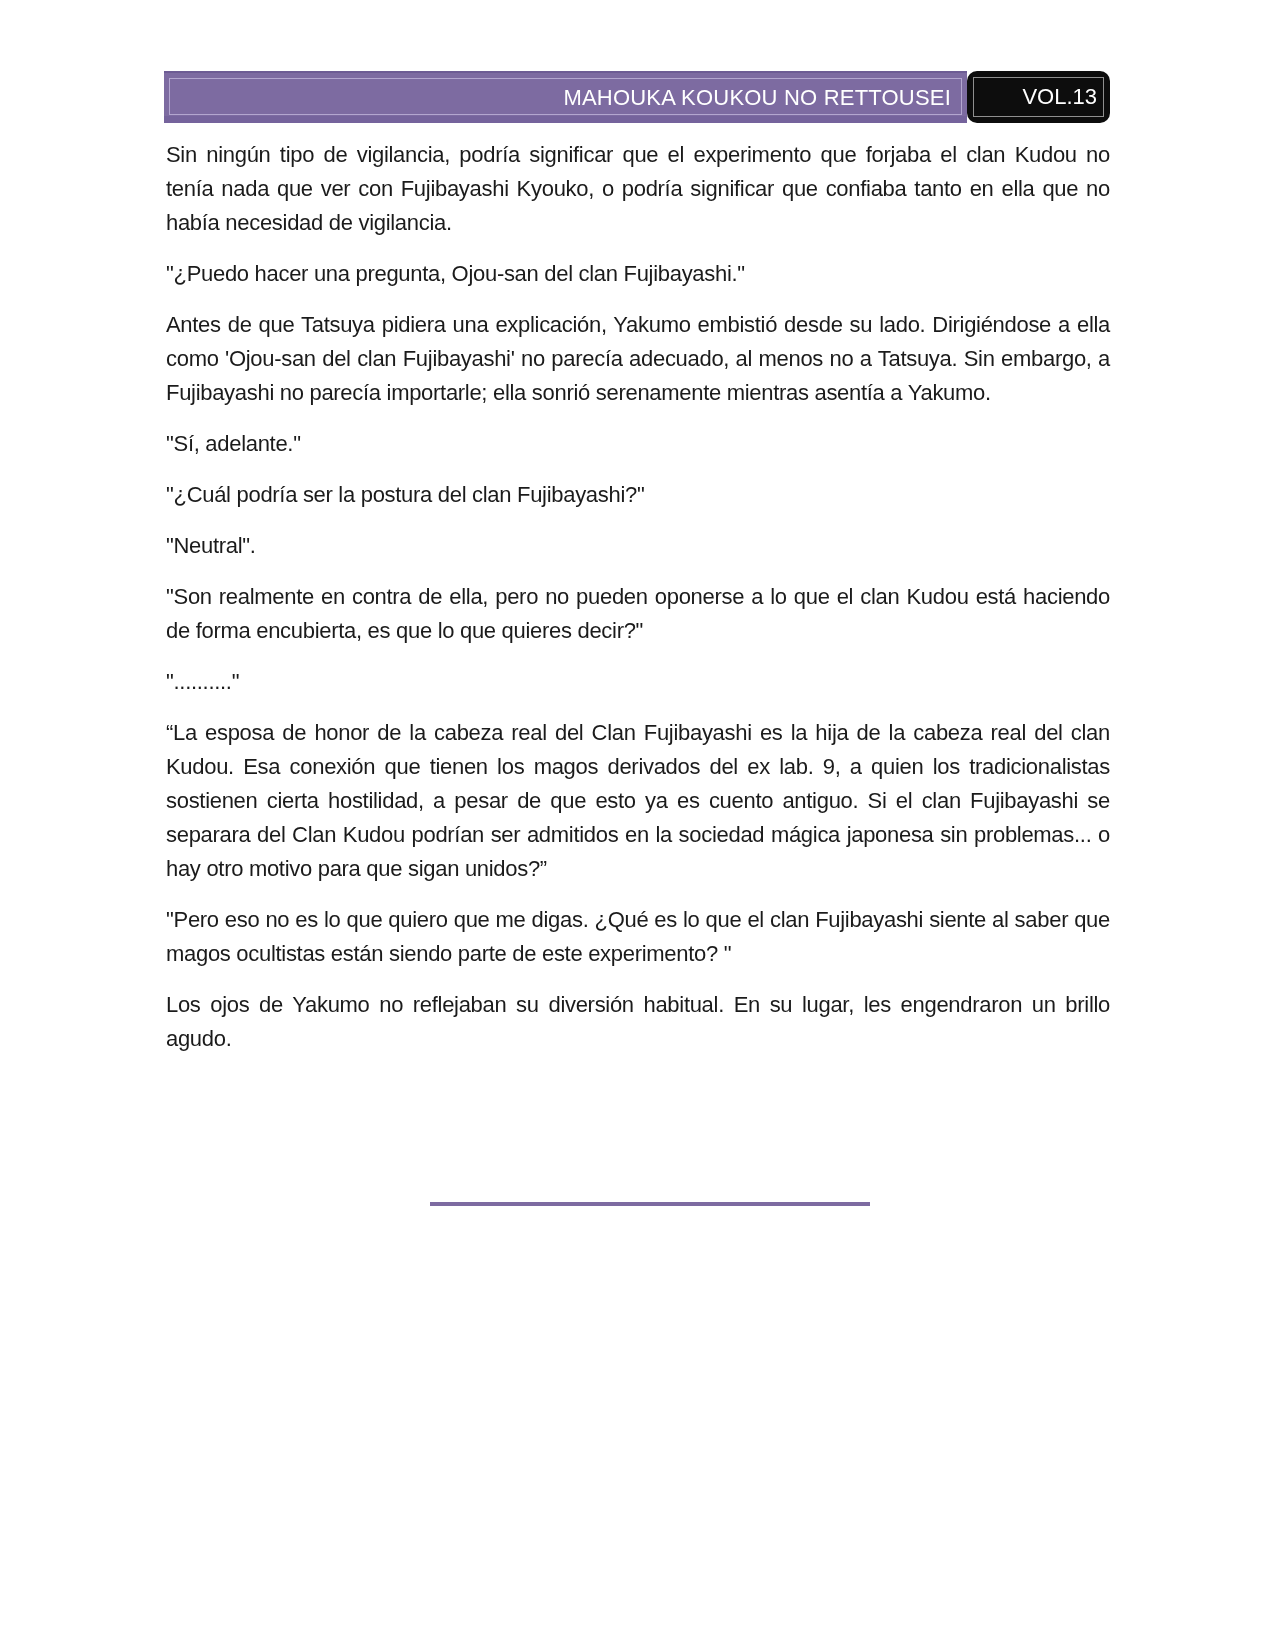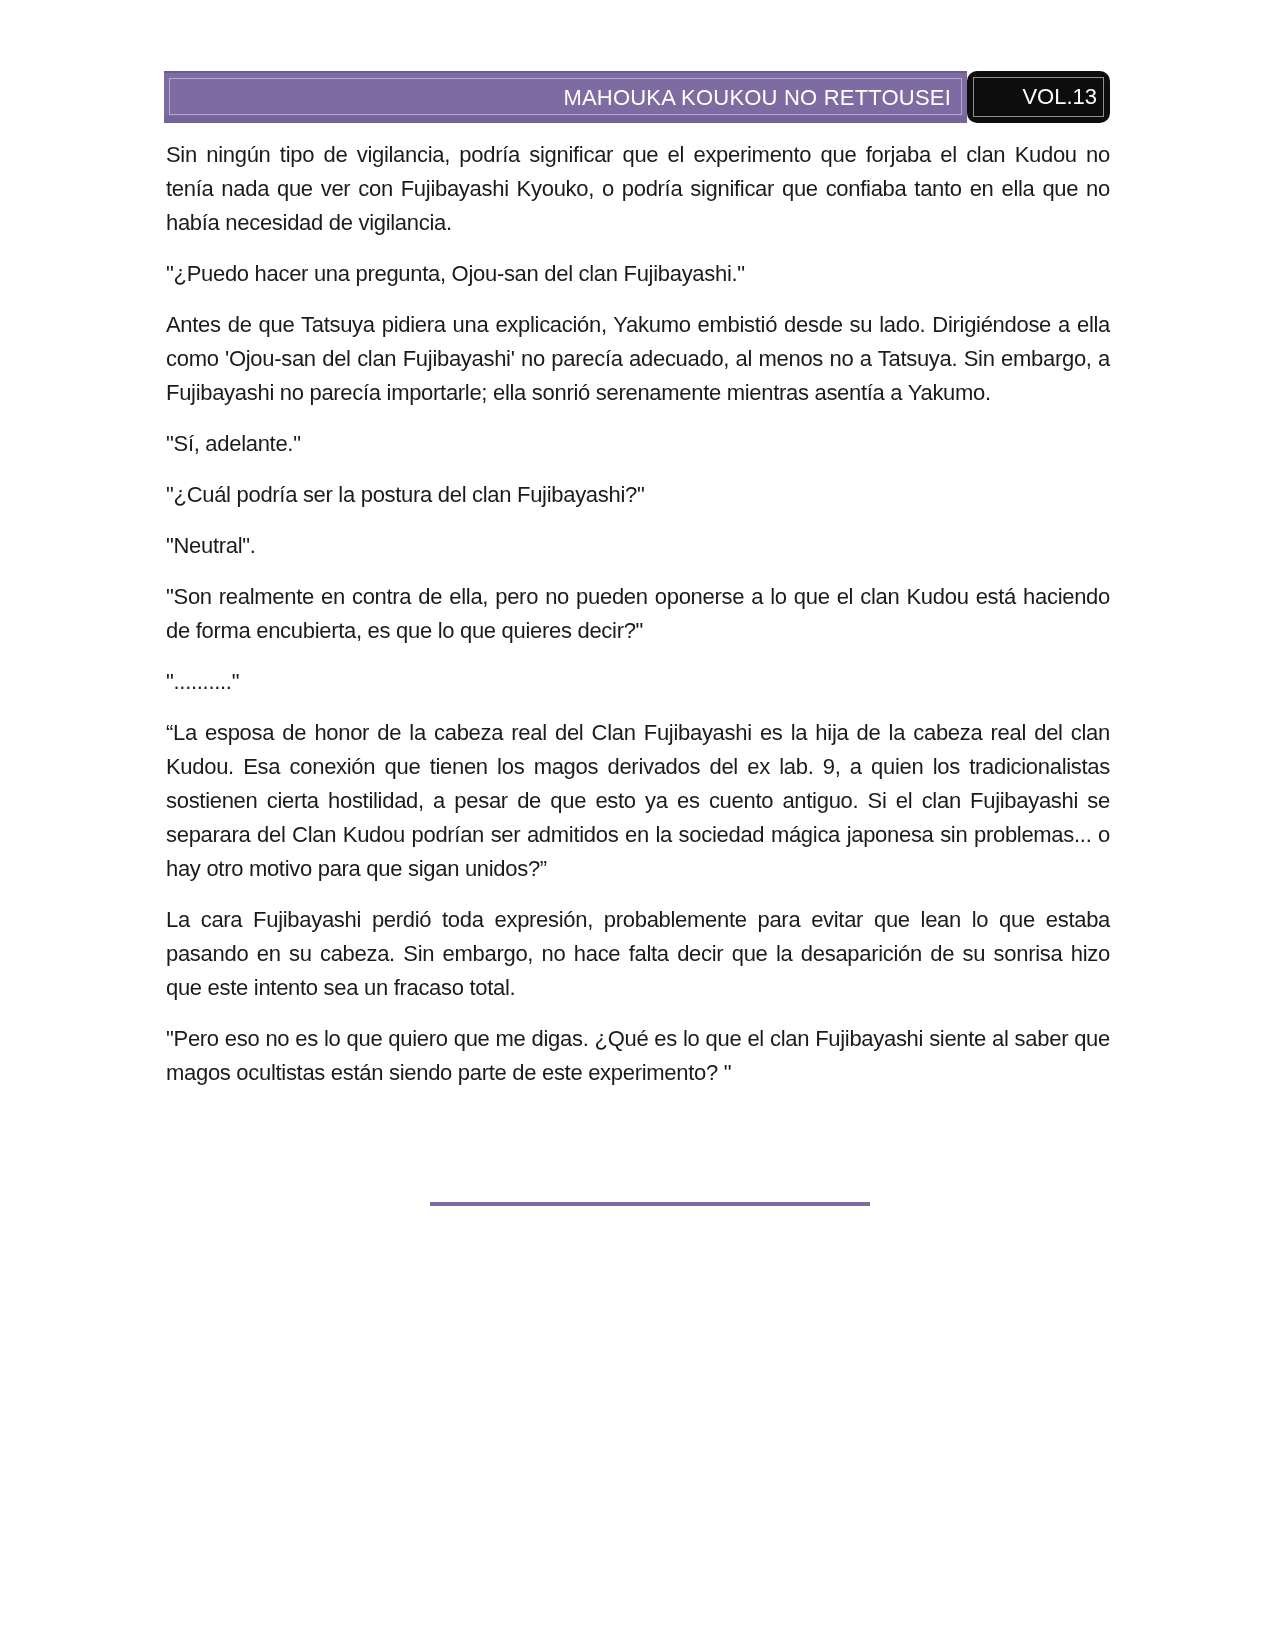--- a/index.html
+++ b/index.html
@@ -129,19 +129,19 @@
   <div class="content" id="content">
       <p>Sin ningún tipo de vigilancia, podría significar que el experimento que forjaba el clan Kudou no tenía nada que ver con Fujibayashi Kyouko, o podría significar que confiaba tanto en ella que no había necesidad de vigilancia.</p>
       <p>"¿Puedo hacer una pregunta, Ojou-san del clan Fujibayashi."</p>
       <p>Antes de que Tatsuya pidiera una explicación, Yakumo embistió desde su lado. Dirigiéndose a ella como 'Ojou-san del clan Fujibayashi' no parecía adecuado, al menos no a Tatsuya. Sin embargo, a Fujibayashi no parecía importarle; ella sonrió serenamente mientras asentía a Yakumo.</p>
       <p>"Sí, adelante."</p>
       <p>"¿Cuál podría ser la postura del clan Fujibayashi?"</p>
       <p>"Neutral".</p>
       <p>"Son realmente en contra de ella, pero no pueden oponerse a lo que el clan Kudou está haciendo de forma encubierta, es que lo que quieres decir?"</p>
       <p>".........."</p>
       <p>“La esposa de honor de la cabeza real del Clan Fujibayashi es la hija de la cabeza real del clan Kudou. Esa conexión que tienen los magos derivados del ex lab. 9, a quien los tradicionalistas sostienen cierta hostilidad, a pesar de que esto ya es cuento antiguo. Si el clan Fujibayashi se separara del Clan Kudou podrían ser admitidos en la sociedad mágica japonesa sin problemas... o hay otro motivo para que sigan unidos?”</p>
-      <p>La cara Fujibayashi perdió toda expresión, probablemente para evitar que lean lo que estaba pasando en su cabeza. Sin embargo, no hace falta decir que la desaparición de su sonrisa hizo que este intento sea un fracaso total.</p>
       <p>"Pero eso no es lo que quiero que me digas. ¿Qué es lo que el clan Fujibayashi siente al saber que magos ocultistas están siendo parte de este experimento? "</p>
+      <p>Los ojos de Yakumo no reflejaban su diversión habitual. En su lugar, les engendraron un brillo agudo.</p>
     </div>
 
   <div class="footer-rule"></div>
 
 </div>
 
 </body></html>

